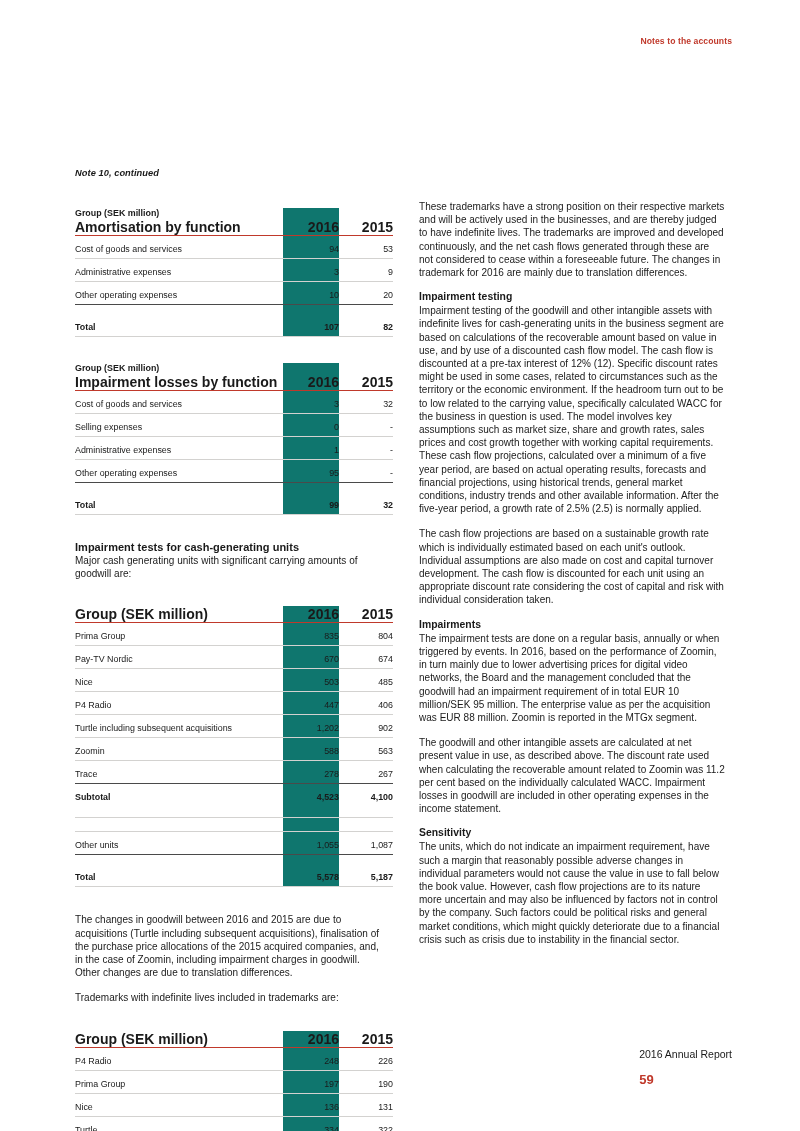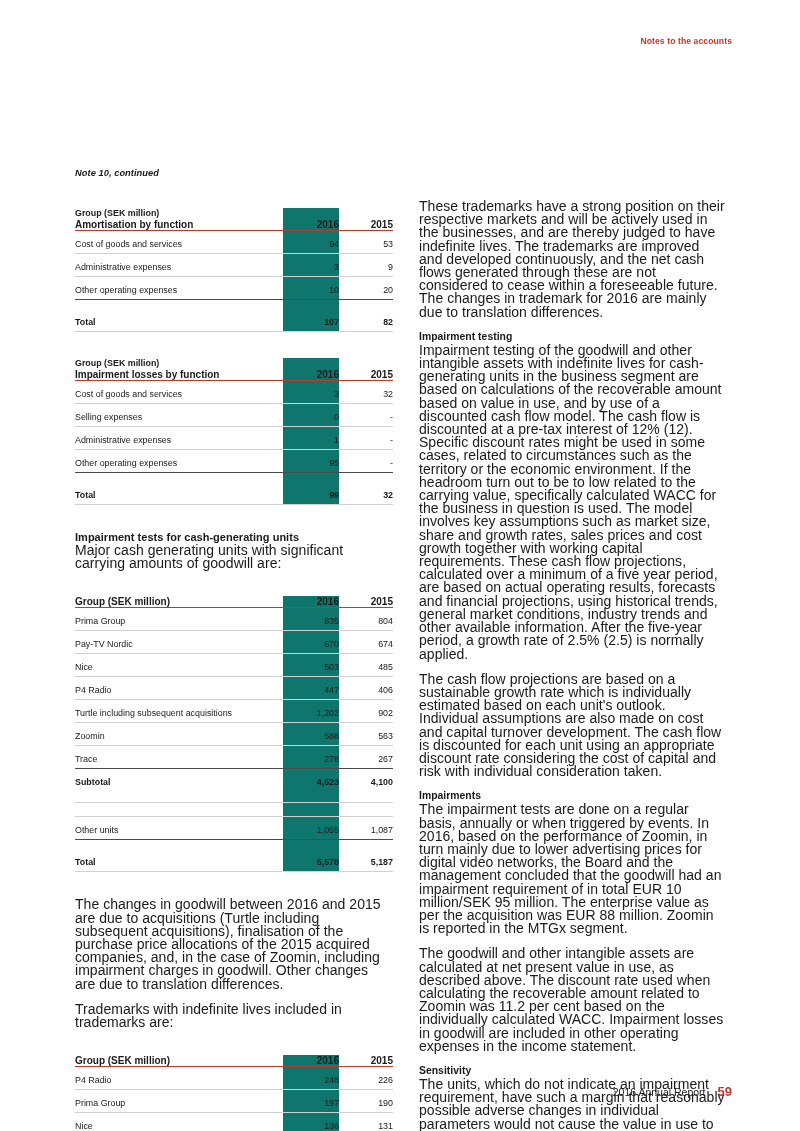--- a/index.html
+++ b/index.html
@@ -28,26 +28,27 @@
     right: 68px;
     font-size: 8.6px;
     font-weight: bold;
     letter-spacing: 0.01em;
     color: #c0392b;
   }
 
   
   .footer {
     position: absolute;
-    bottom: 32px;
+    bottom: 44px;
     right: 68px;
     display: flex;
     align-items: baseline;
     gap: 12px;
     font-size: 10.5px;
+    flex-direction: column;
   }
   .footer-title {
     color: #1a1a1a;
     font-weight: normal;
   }
   .footer-pageno {
     color: #c0392b;
     font-weight: bold;
     font-size: 13px;
   }
@@ -70,21 +71,21 @@
   .note-continued {
     font-style: italic;
     font-weight: bold;
     font-size: 9.3px;
     margin: 0 0 30px 0;
     letter-spacing: 0.005em;
   }
 
   p.body {
     margin: 0 12px 12px 0;
-    font-size: 14px;
+    font-size: 10px;
     line-height: 13.2px;
     letter-spacing: 0.002em;
   }
   p.body:last-child { margin-bottom: 0; }
 
   h2.section {
     margin: 22px 0 1px 0;
     font-size: 11px;
     font-weight: bold;
     letter-spacing: 0.002em;
@@ -112,21 +113,21 @@
   table.fin col.c-y2    { width: 54px; }
 
   table.fin th, table.fin td {
     padding: 0;
     vertical-align: bottom;
   }
 
   
   .thead-sub td {
     font-weight: bold;
-    font-size: 10px;
+    font-size: 14px;
     padding-bottom: 3px;
     border-bottom: 1.1px solid #c0392b;
   }
   .thead-top td {
     font-weight: bold;
     font-size: 8.9px;
     padding-bottom: 0px;
     line-height: 11px;
   }
 

